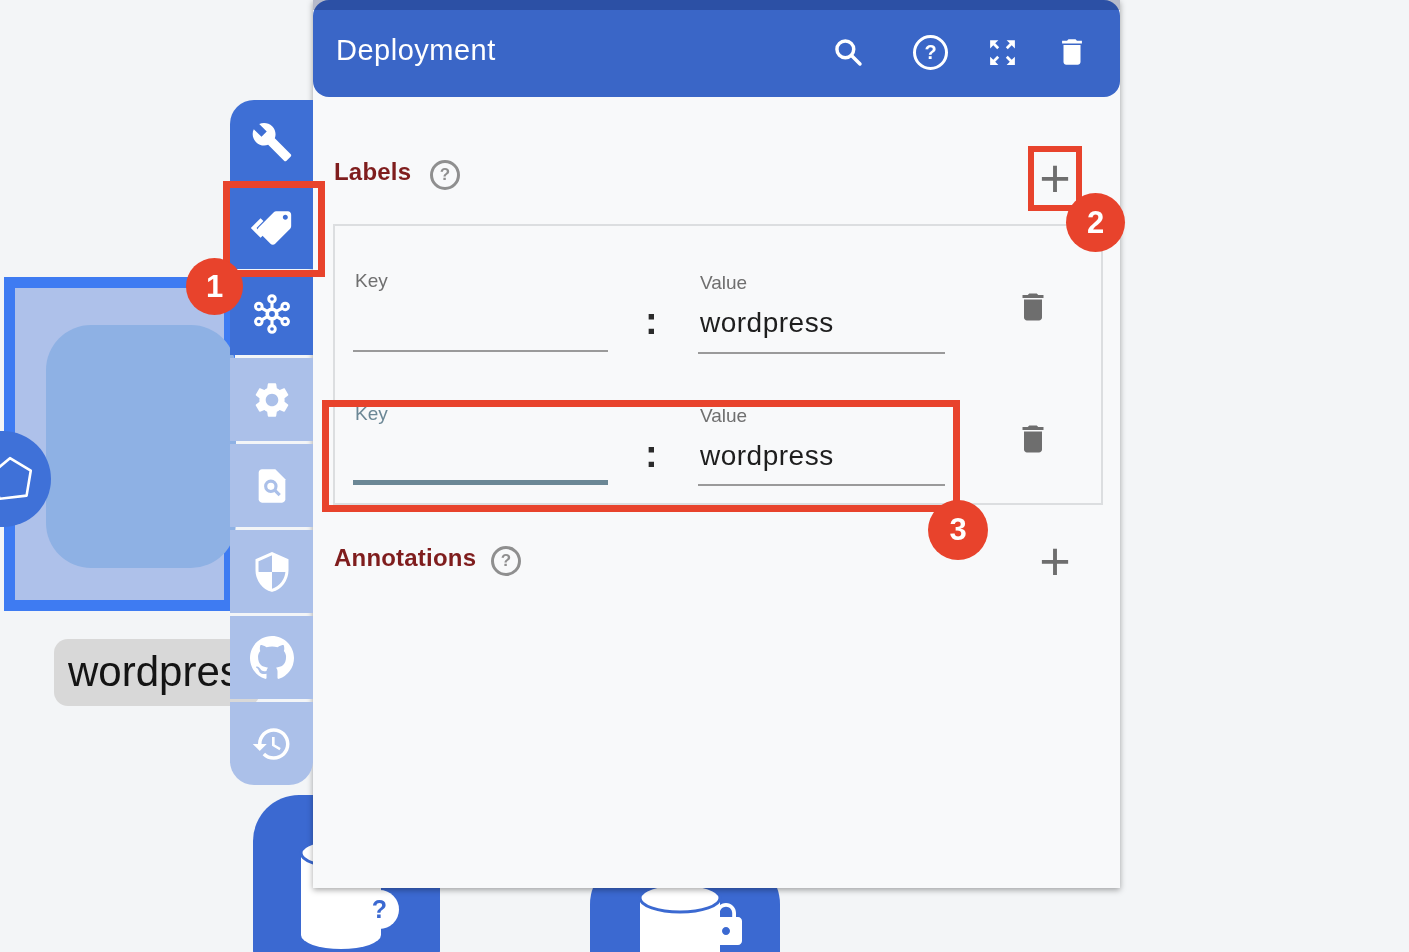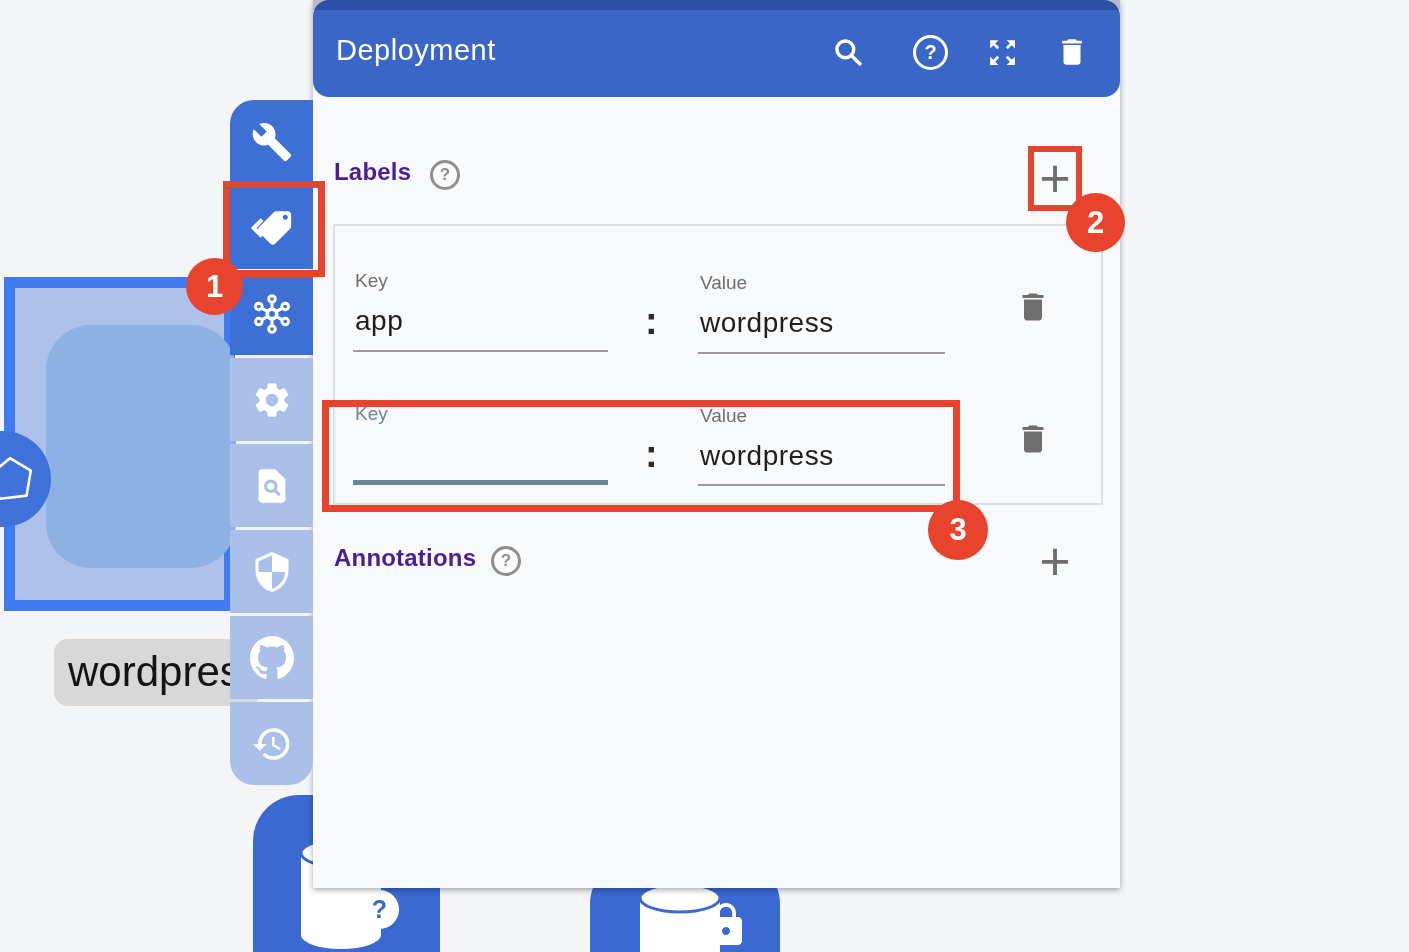--- a/index.html
+++ b/index.html
@@ -36,21 +36,21 @@
     z-index:3; box-shadow:0 2px 6px rgba(0,0,0,.35); }
   .card-header { position:absolute; left:0; top:0; width:807px; height:97px; background:#3a66c7;border-radius:16px; }
   .card-header::before { content:""; position:absolute; left:0; top:0; width:100%; height:10px;
     background:rgba(10,25,80,.28); }
   .card-title { position:absolute; left:23px; top:34px; color:#fff; font-size:29px; letter-spacing:.5px; }
   .hicon { position:absolute; top:35px; width:34px; height:34px; cursor:pointer;
     display:flex; align-items:center; justify-content:center; }
   .help-ring { border-radius:50%; border:3px solid #fff; color:#fff; font-size:20px;
     font-weight:bold; display:flex; align-items:center; justify-content:center; }
 
-  .section-title { position:absolute; font-size:24px; font-weight:bold; color:#4c1d95; letter-spacing:.2px; }
+  .section-title { position:absolute; font-size:24px; font-weight:bold; color:#7f1d1d; letter-spacing:.2px; }
   .help-grey { position:absolute; width:30px; height:30px; border-radius:50%;
     border:3px solid #8f8f8f; color:#8f8f8f; font-size:17px; font-weight:bold;
     display:flex; align-items:center; justify-content:center; cursor:pointer; }
   .plus-btn { position:absolute; width:54px; height:62px; display:flex; align-items:center;
     justify-content:center; font-size:54px; font-weight:300; color:#6e6e6e; cursor:pointer; }
 
   .labels-box { position:absolute; left:20px; top:224px; width:770px; height:281px;
     border:2px solid #dcdee0; }
 
   .field { position:absolute; cursor:text; }
@@ -212,21 +212,20 @@
       <span>?</span>
     </div>
     <div class="plus-btn" style="left:715px; top:147px;">
       <span>+</span>
     </div>
 
     <div class="labels-box"></div>
 
     <div class="field" style="left:42px; top:270px; width:260px;">
       <div class="field-label">Key</div>
-      <div class="field-value">app</div>
     </div>
     <div class="uline" style="left:40px; top:350px; width:255px;"></div>
     <div class="colon" style="left:332px; top:300px;">:</div>
     <div class="field" style="left:387px; top:272px; width:250px;">
       <div class="field-label">Value</div>
       <div class="field-value">wordpress</div>
     </div>
     <div class="uline" style="left:385px; top:352px; width:247px;"></div>
     <div class="row-trash" style="left:702px; top:288px;">
       <svg width="36" height="38" viewBox="0 0 24 24">

